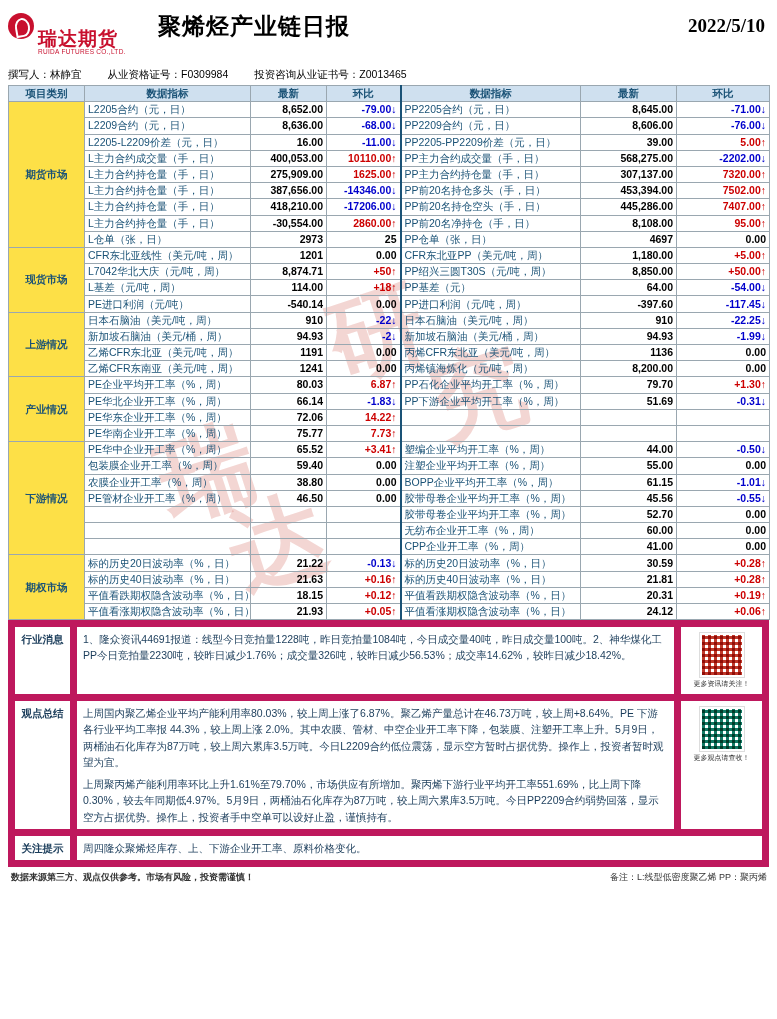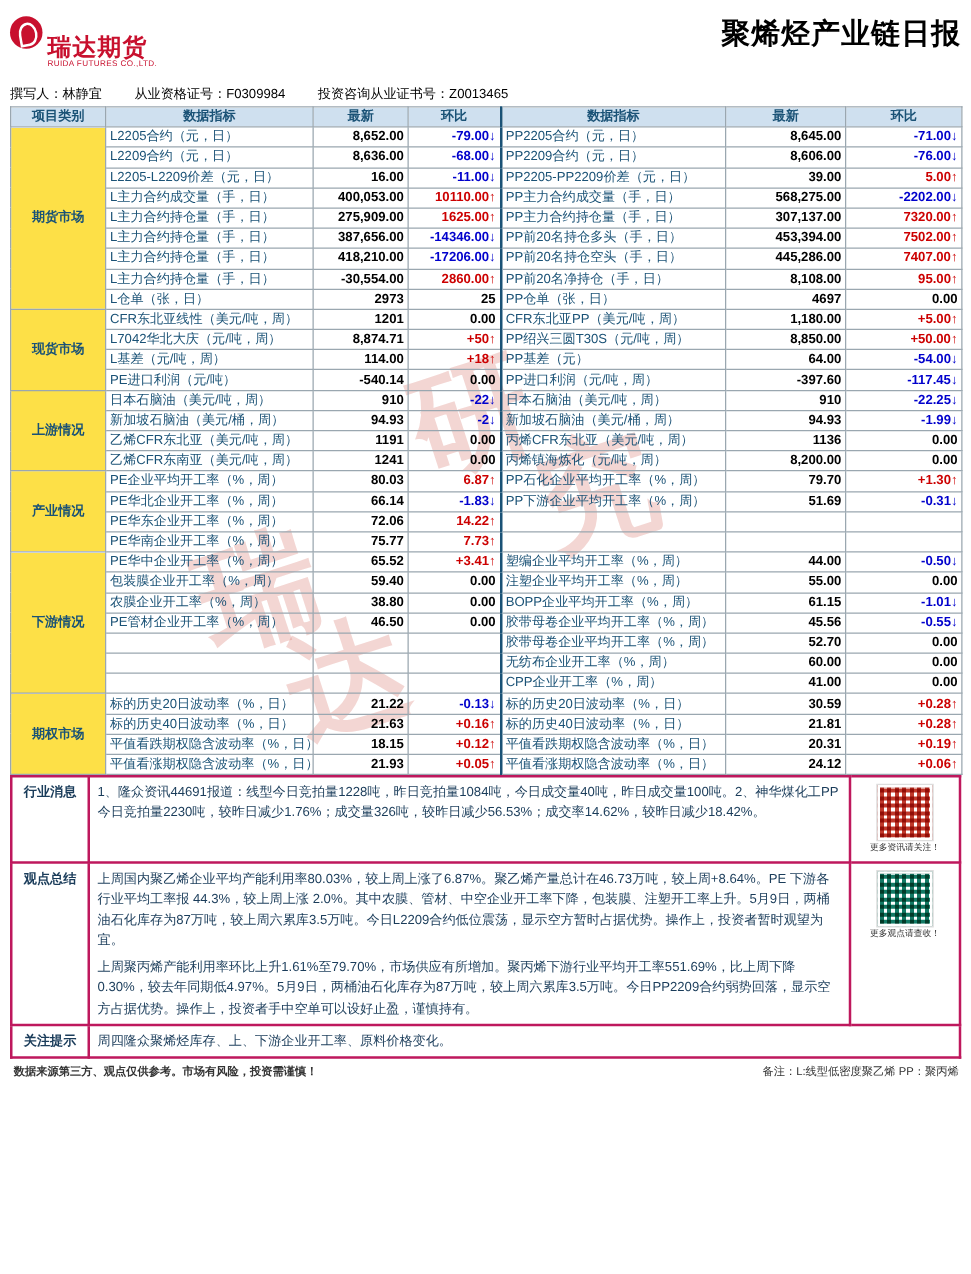--- a/index.html
+++ b/index.html
@@ -55,21 +55,21 @@
     width: 11px; height: 15px; border: 2.5px solid #fff;
     border-radius: 50% 50% 50% 0; transform: rotate(-10deg);
   }
   .logo-txt { line-height: 1.05; }
   .logo-cn {
     font-size: 19px; font-weight: bold; color: #c8102e;
     font-family: "Liberation Serif", serif; letter-spacing: 1px; margin-top: 32px;
   }
   .logo-en { font-size: 6.5px; color: #c8102e; letter-spacing: .3px; }
   .doc-title {
-    flex: 1; text-align: right;
+    flex: 1; text-align: left;
     font-size: 23px; font-weight: bold; color: #000;
     font-family: "Liberation Serif", serif;
     letter-spacing: 1px;
   }
   .doc-date {
     width: 150px; text-align: right;
     font-size: 19px; font-weight: bold; color: #000;
     font-family: "Liberation Serif", serif;
     padding-right: 4px;
   }
@@ -122,21 +122,21 @@
   .sep-top td, .sep-top th { border-top: 2px solid #1a5276; }
   .mid-l { border-left: 2px solid #1a5276 !important; }
 
   
   table.bottom {
     border-collapse: collapse;
     width: 761px; margin: 0 8px;
     table-layout: fixed;
   }
   table.bottom td {
-    border: 2px solid #be185d;
+    border: 7px solid #be185d;
     font-size: 10.5px;
     padding: 4px 6px;
     vertical-align: top;
     color: #1a3c5a;
     line-height: 1.55;
   }
   td.block-cat {
     width: 62px; text-align: center; vertical-align: middle;
     font-weight: bold; color: #1a5276; font-size: 11.5px;
   }
@@ -184,20 +184,21 @@
 
     <div class="header">
       <div class="logo-wrap">
         <div class="logo-mark"></div>
         <div class="logo-txt">
           <div class="logo-cn">瑞达期货</div>
           <div class="logo-en">RUIDA FUTURES CO.,LTD.</div>
         </div>
       </div>
       <div class="doc-title">聚烯烃产业链日报</div>
+      <div class="doc-date">2022/5/10</div>
     </div>
 
     <div class="byline">
       <span>撰写人：林静宜</span>
       <span>从业资格证号：F0309984</span>
       <span>投资咨询从业证书号：Z0013465</span>
     </div>
 
     <table class="main">
       <colgroup>

